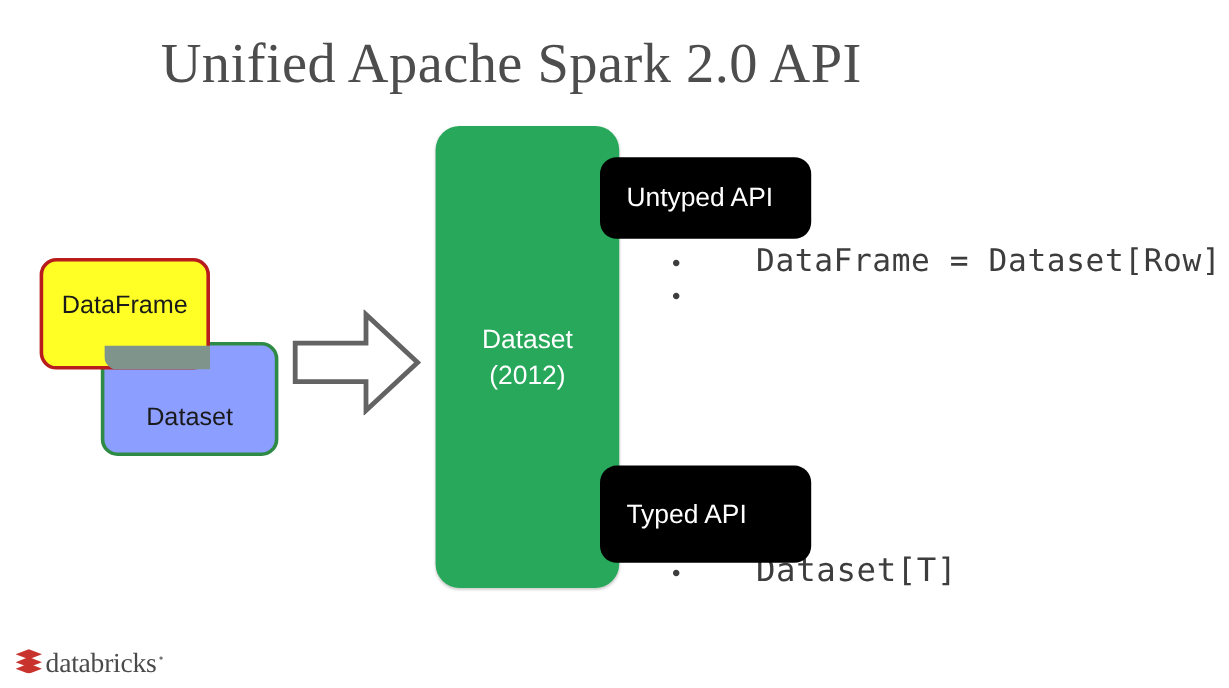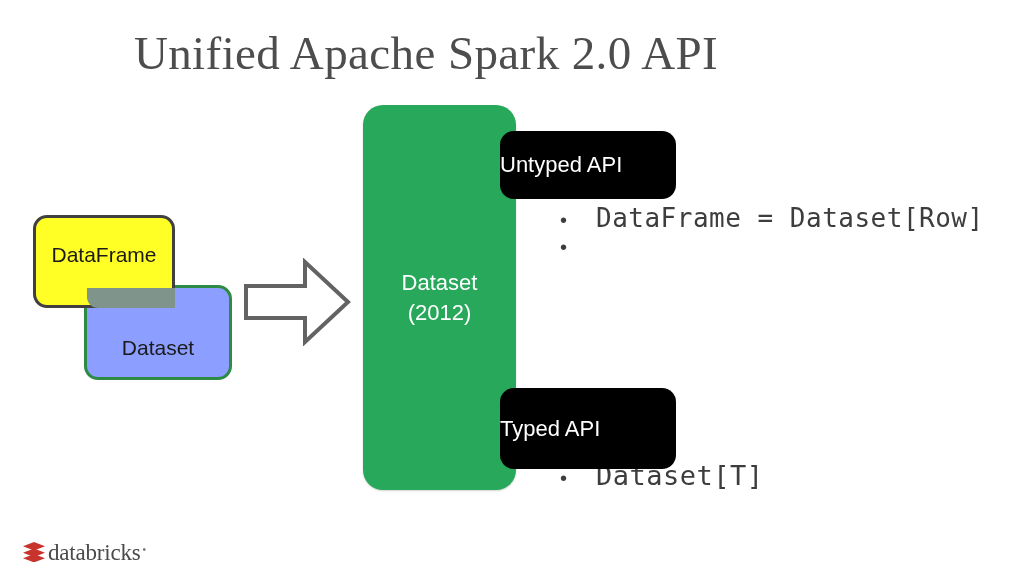--- a/index.html
+++ b/index.html
@@ -40,21 +40,21 @@
   }
 
   
   .box-dataframe {
     position: absolute;
     left: 33px;
     top: 215px;
     width: 142px;
     height: 93px;
     background: #ffff26;
-    border: 3px solid #404040;
+    border: 3px solid #b91c1c;
     border-radius: 14px;
     box-sizing: border-box;
     z-index: 3;
   }
   .box-dataframe .lbl {
     position: absolute;
     left: 0;
     top: 25px;
     width: 100%;
     text-align: center;
@@ -131,20 +131,21 @@
     position: absolute;
     background: #000000;
     border-radius: 14px;
     z-index: 5;
     display: flex;
     align-items: center;
   }
   .badge .btxt {
     color: #ffffff;
     font-size: 22px;
+    padding-left: 22px;
   }
   .badge-untyped {
     left: 500px;
     top: 131px;
     width: 176px;
     height: 68px;
   }
   .badge-typed {
     left: 500px;
     top: 388px;
@@ -174,27 +175,28 @@
     text-align: left;
     padding-left: 8px;
     box-sizing: border-box;
   }
   .bullet-text {
     font-family: "DejaVu Sans Mono", "Liberation Mono", monospace;
     font-size: 26px;
     color: #3d3d3d;
     letter-spacing: 0.5px;
     white-space: nowrap;
+    margin-left: 34px;
   }
   .bullets-typed .bullet-text { font-size: 27px; text-align: right; }
 
   
   .logo {
     position: absolute;
-    left: 22px;
+    left: 12px;
     top: 540px;
     height: 26px;
     display: flex;
     align-items: flex-end;
   }
   .logo-mark { margin-right: 2px; }
   .logo-word {
     font-family: "Liberation Serif", "DejaVu Serif", serif;
     font-size: 23px;
     color: #4a4a4a;

